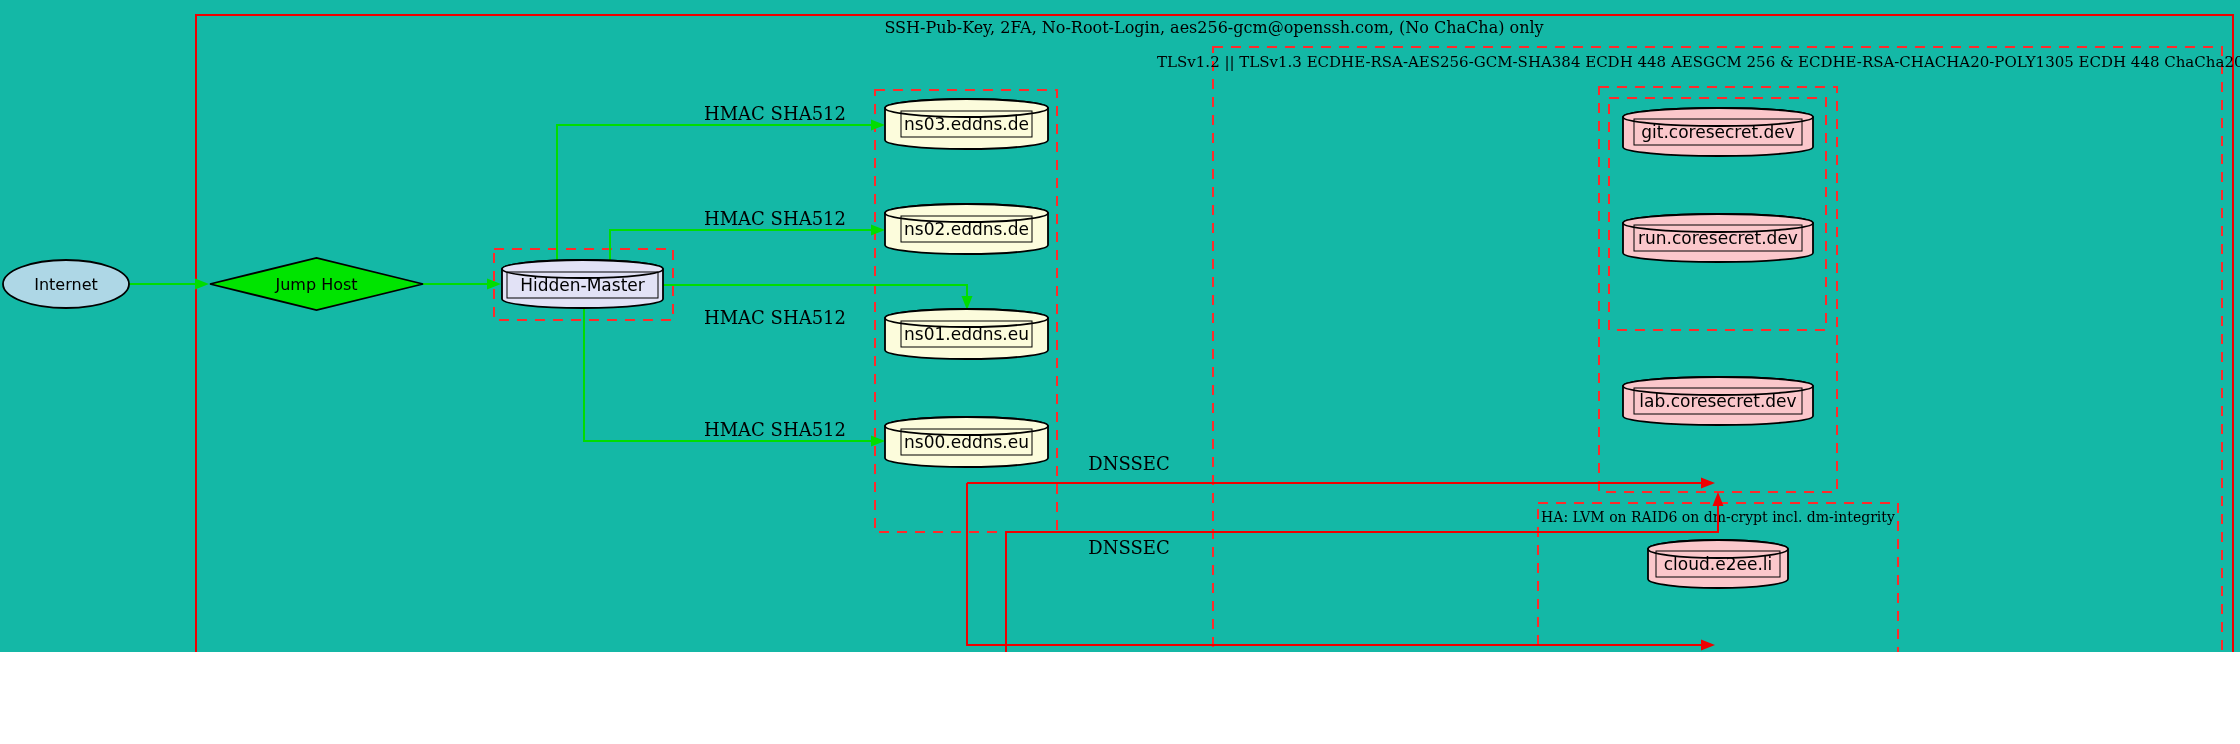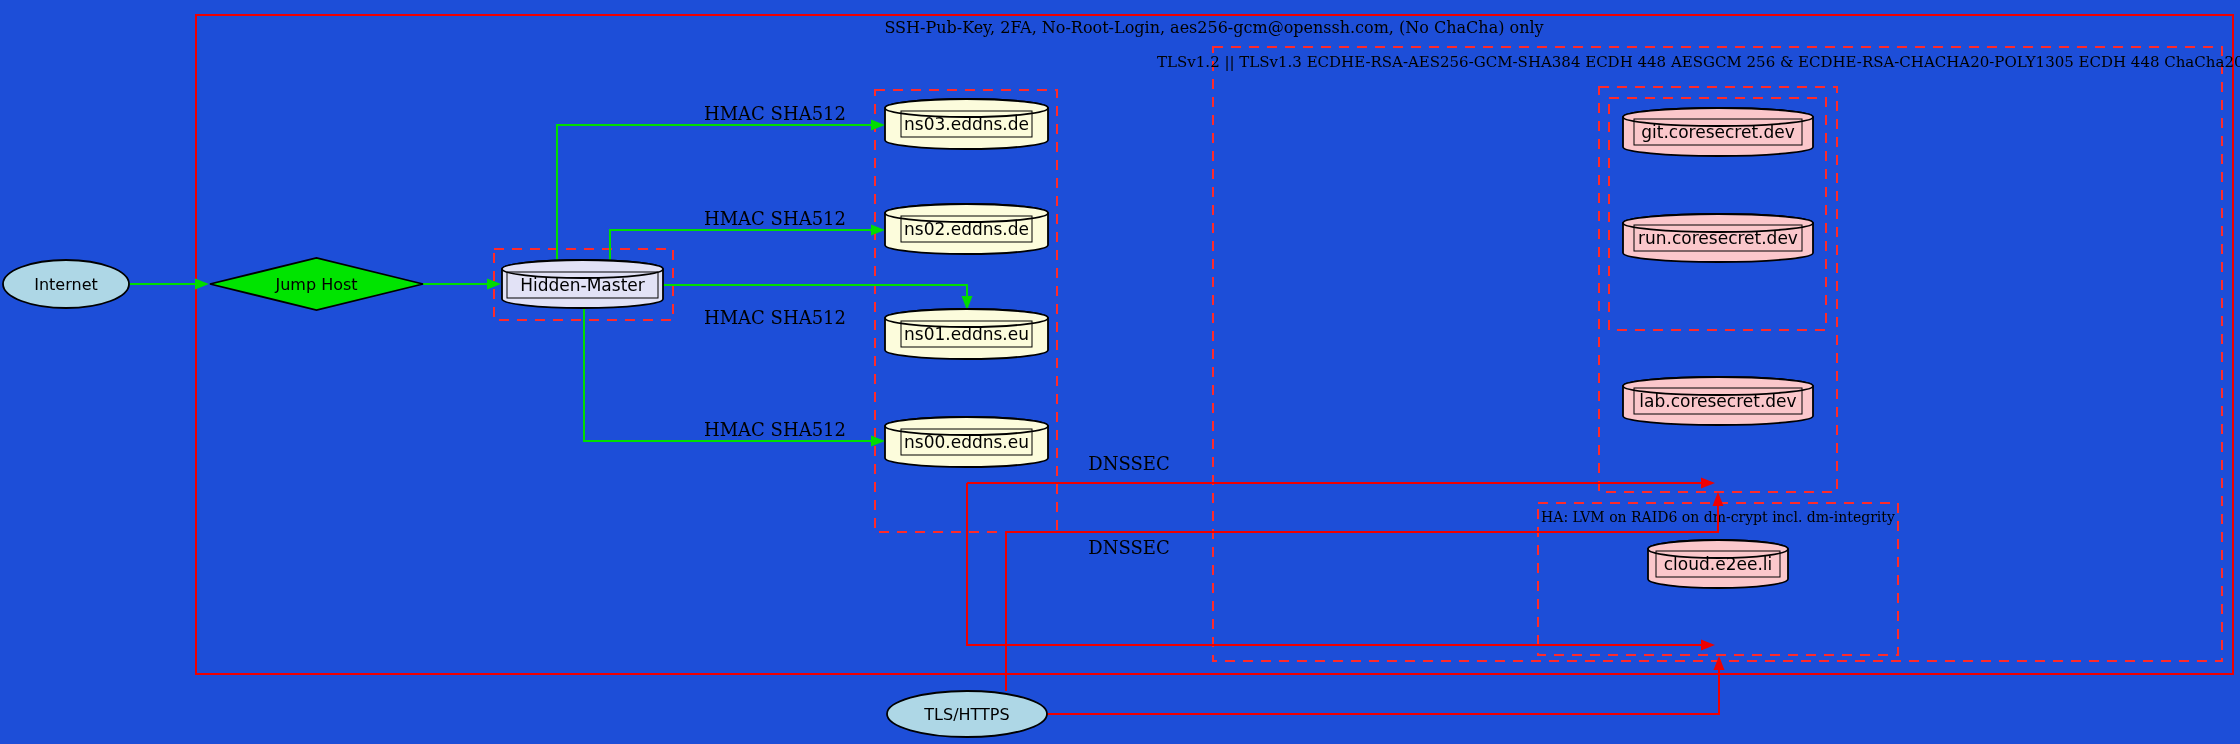--- a/index.html
+++ b/index.html
@@ -1,16 +1,16 @@
 <!DOCTYPE html>
 <html><head>
 <meta charset="utf-8">
 <style>
   html,body{margin:0;padding:0;background:#ffffff;}
-  #canvas{position:relative;width:2240px;height:744px;background:#1d4ed8;overflow:hidden;}
+  #canvas{position:relative;width:2240px;height:652px;background:#14b8a6;overflow:hidden;}
   svg{position:absolute;left:0;top:0;}
   text{fill:#000000;}
   .node-label{font-family:"DejaVu Sans",sans-serif;font-size:17px;}
   .node-label-sm{font-family:"DejaVu Sans",sans-serif;font-size:16px;}
   .edge-label{font-family:"DejaVu Serif",serif;font-size:18px;}
   .cluster-label-16{font-family:"DejaVu Serif",serif;font-size:16px;}
   .cluster-label-15{font-family:"DejaVu Serif",serif;font-size:15px;}
   .cluster-label-14{font-family:"DejaVu Serif",serif;font-size:14px;}
   .mid{text-anchor:middle;}
   .green-edge{stroke:#00dd00;stroke-width:2;fill:none;}

